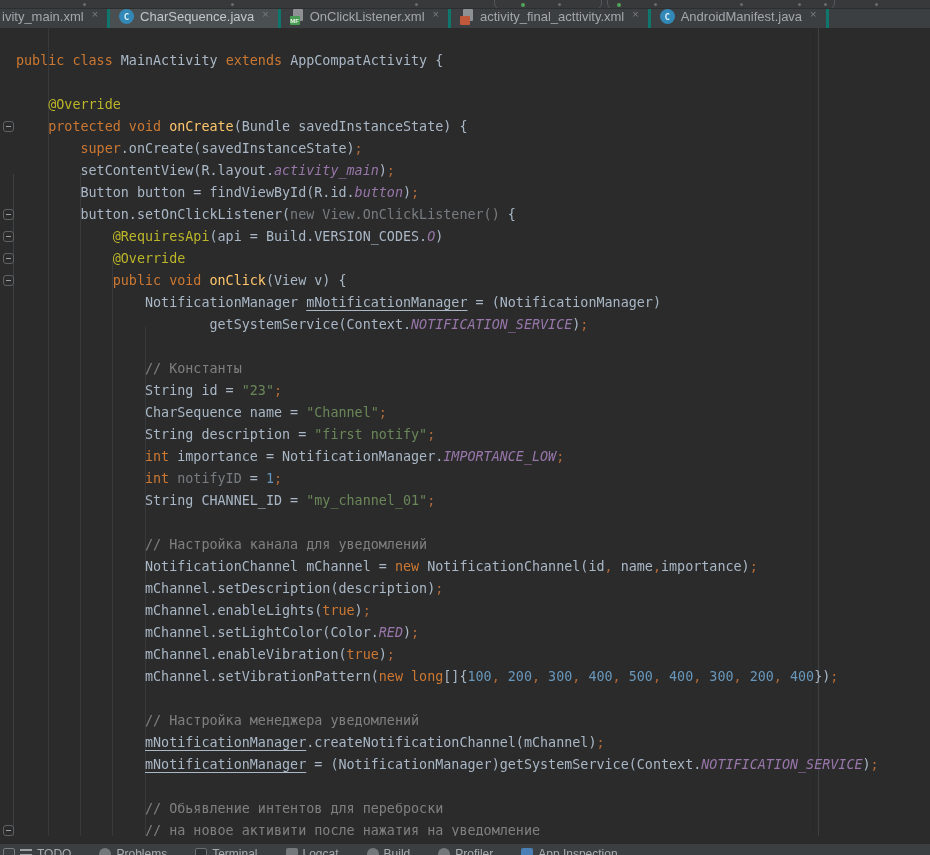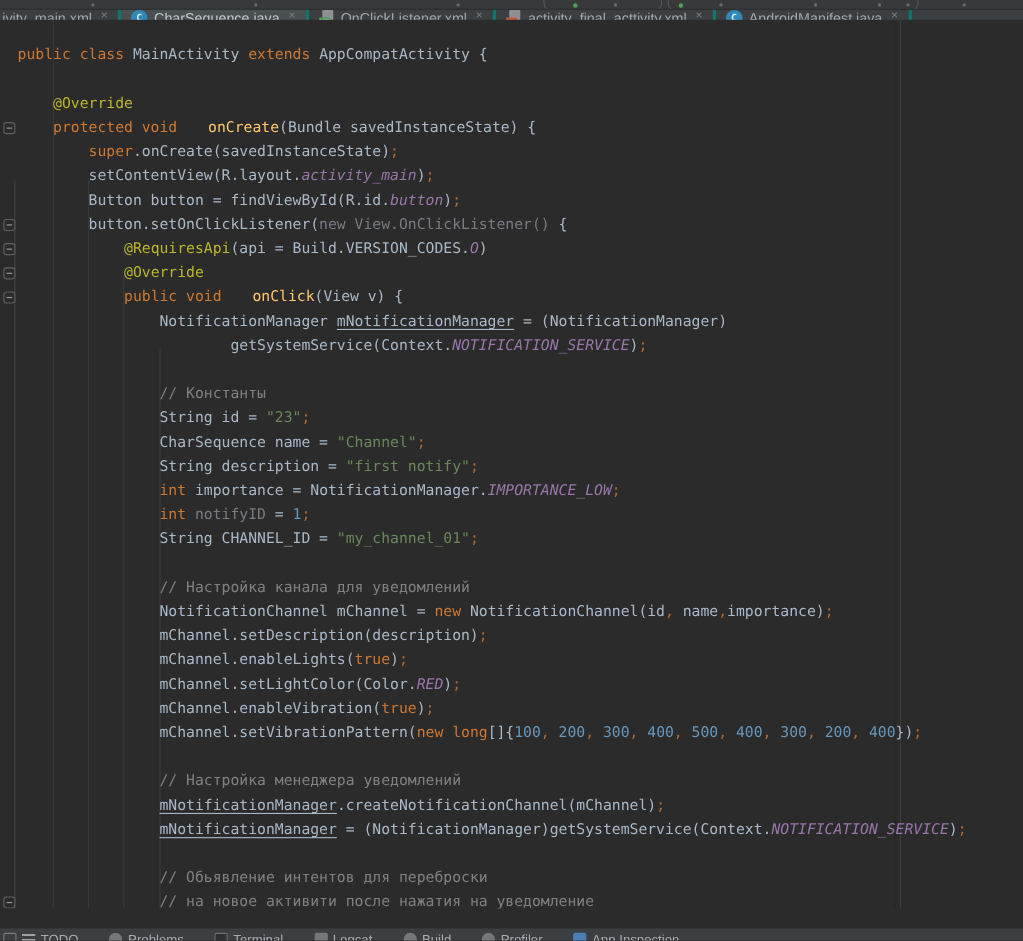--- a/index.html
+++ b/index.html
@@ -44,41 +44,41 @@
   .file-icon .page{
     position:absolute;top:0;right:1px;width:10px;height:12px;background:#8E9193;border-radius:1px;
   }
   .file-icon .badge{
     position:absolute;bottom:0;left:0;min-width:10px;height:9px;border-radius:1px;
     font-size:6px;font-weight:bold;color:#EAF4E4;display:flex;align-items:center;justify-content:center;
   }
   .badge.manifest{background:#499C54;}
   .badge.layout{background:#C0593C;color:#7E2A1C;}
   
-  .editor{position:absolute;top:18px;left:0;width:930px;height:808px;background:#2B2B2B;overflow:hidden;}
+  .editor{position:absolute;top:28px;left:0;width:930px;height:808px;background:#2B2B2B;overflow:hidden;}
   .vline{position:absolute;width:1px;top:0;height:808px;}
   .guide{background:#37393B;}
   .fold-line{left:13px;top:146px;height:662px;background:#3F4245;position:absolute;width:1px;}
   .margin-dark{left:813px;background:#272727;}
   .margin-light{left:818px;background:#3D3F41;}
   .fold-marker{
     position:absolute;left:3px;width:11px;height:11px;border:1px solid #5E6163;border-radius:3px;
     background:#2B2B2B;box-sizing:border-box;
   }
   .fold-marker::after{
     content:"";position:absolute;left:2px;right:2px;top:4px;height:1px;background:#9A9DA0;
   }
   .code{
     position:absolute;left:16px;top:0;
     font-family:"DejaVu Sans Mono",monospace;font-size:13.4px;line-height:22px;white-space:pre;
   }
   .line{height:22px;}
   .t-d{color:#A9B7C6;}
   .t-k{color:#CC7832;}
-  .t-m{color:#FFC66D;margin-left:20px;}
+  .t-m{color:#FFC66D;}
   .t-a{color:#BBB529;}
   .t-s{color:#6A8759;}
   .t-n{color:#6897BB;}
   .t-c{color:#808080;}
   .t-f{color:#9876AA;font-style:italic;}
   .t-g{color:#787C80;text-align:center;}
   .t-u{color:#A9B7C6;text-decoration:underline;text-underline-offset:3px;}
   .t-p{color:#B26A38;}
   
   .status-bar{

